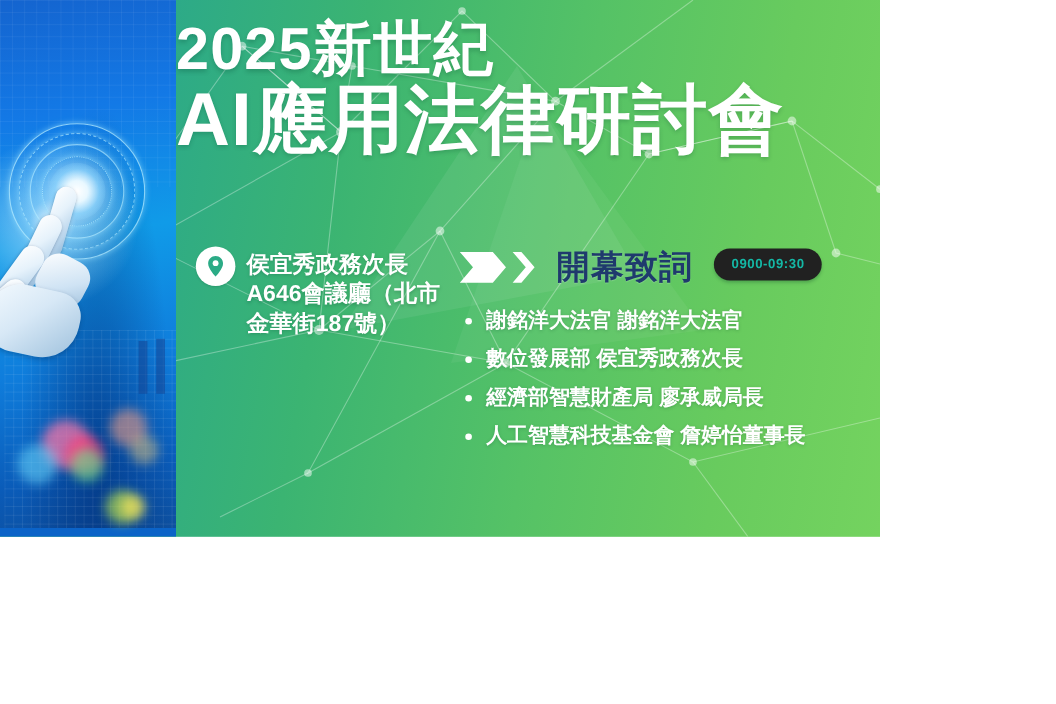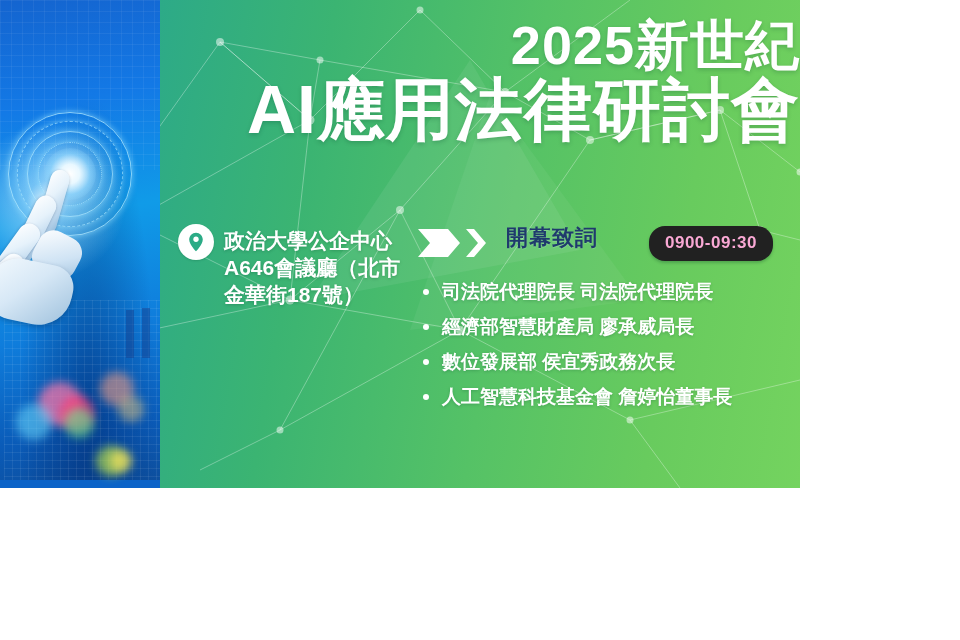--- a/index.html
+++ b/index.html
@@ -121,21 +121,21 @@
 
   
   #net {
     position: absolute; left: 160px; top: 0; width: 640px; height: 488px;
   }
 
   
   #title-block {
     position: absolute;
     left: 160px; top: 14px; width: 640px;
-    text-align: right;
+    text-align: left;
     color: #ffffff;
     font-weight: bold;
     letter-spacing: 1px;
     text-shadow: 0 2px 4px rgba(0,60,40,0.22);
   }
   #title-line1 { font-size: 54px; line-height: 62px; }
   #title-line2 { font-size: 68px; line-height: 66px; }
 
   
   #info-col {
@@ -166,29 +166,29 @@
   #session-col {
     position: absolute;
     left: 416px; top: 222px; width: 380px;
   }
   #session-head {
     position: relative; height: 42px;
   }
   #chevron-icon { position: absolute; left: 0; top: 4px; }
   #session-title {
     position: absolute; left: 90px; top: 1px;
-    font-size: 22px; font-weight: bold; color: #1f3a6d;
+    font-size: 30px; font-weight: bold; color: #1f3a6d;
     letter-spacing: 1px;
     text-shadow: 0 1px 1px rgba(255,255,255,0.18);
   }
   #time-badge {
     position: absolute; left: 233px; top: 4px;
     background: #212121;
-    color: #f9a8d4;
-    font-size: 17px;
+    color: #14b8a6;
+    font-size: 12px;
     font-weight: bold;
     padding: 7px 16px 8px 16px;
     border-radius: 16px;
     letter-spacing: 0.5px;
     box-shadow: 0 2px 3px rgba(0,50,30,0.25);
   }
   #speaker-list { margin: 10px 0 0 0; padding: 0; list-style: none; }
   #speaker-list li {
     position: relative;
     color: #ffffff;
@@ -292,38 +292,38 @@
 
 
 
     <div class="info-row">
       <div class="info-icon">
         <svg width="22" height="22" viewBox="0 0 24 24" fill="#2bab86">
           <path d="M12 1.8c-4.1 0-7.4 3.3-7.4 7.4 0 5.4 7.4 13 7.4 13s7.4-7.6 7.4-13c0-4.1-3.3-7.4-7.4-7.4z"></path>
           <circle cx="12" cy="9" r="2.9" fill="#ffffff"></circle>
         </svg>
       </div>
-      <div class="info-text">政治大學公企中心
+      <div class="info-text">侯宜秀政務次長
 A646會議廳（北市
 金華街187號）</div>
     </div>
 
   </div>
 
   <div id="session-col">
     <div id="session-head">
       <svg id="chevron-icon" width="72" height="34" viewBox="0 0 72 34">
         <path d="M2 3 L32 3 L44 17 L32 31 L2 31 L14 17 Z" fill="#ffffff"></path>
         <path d="M50 3 L58 3 L70 17 L58 31 L50 31 L62 17 Z" fill="#ffffff"></path>
       </svg>
       <div id="session-title">開幕致詞</div>
       <div id="time-badge">0900-09:30</div>
     </div>
 
     <ul id="speaker-list">
-      <li>司法院代理院長 司法院代理院長</li>
+      <li>謝銘洋大法官 謝銘洋大法官</li>
+      <li>數位發展部 侯宜秀政務次長</li>
       <li>經濟部智慧財產局 廖承威局長</li>
-      <li>數位發展部 侯宜秀政務次長</li>
       <li>人工智慧科技基金會 詹婷怡董事長</li>
     </ul>
   </div>
 
 </div>
 
 </body></html>

